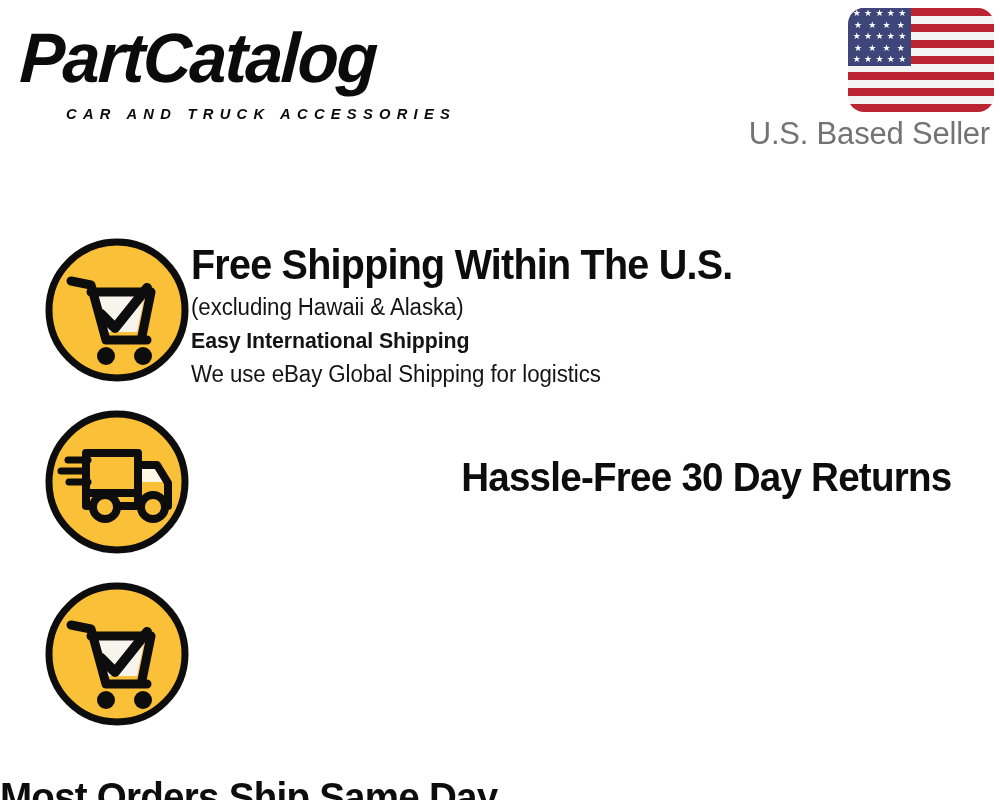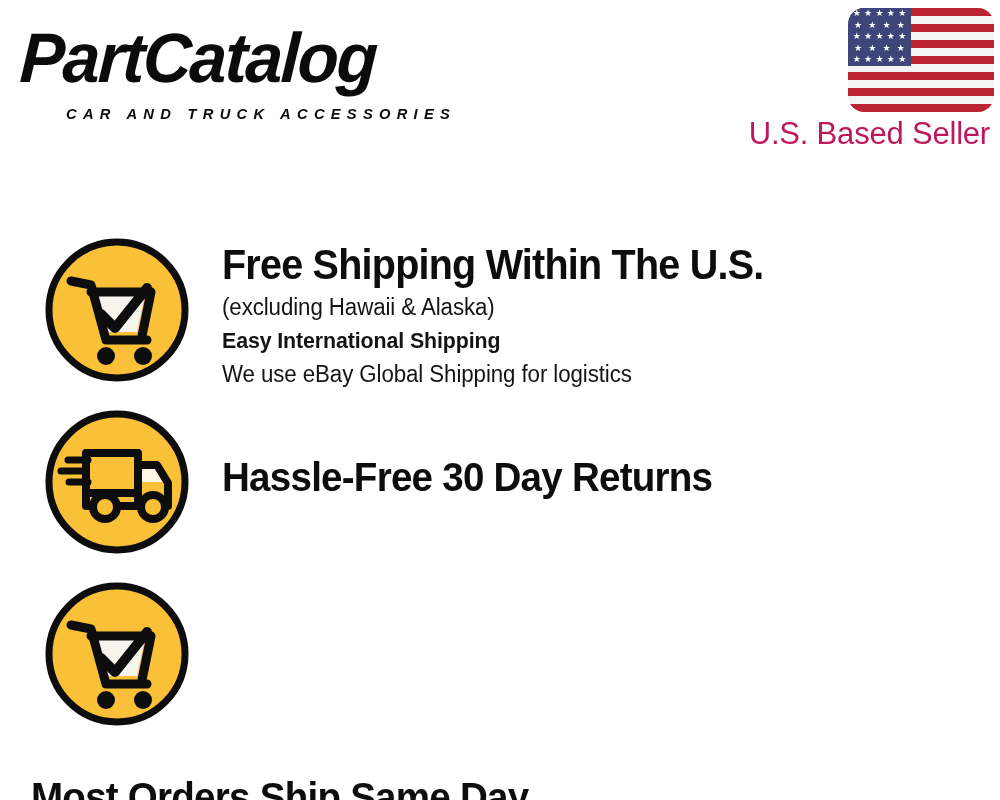--- a/index.html
+++ b/index.html
@@ -109,21 +109,21 @@
   .flag .star {
     color: #ffffff;
     font-size: 9px;
     line-height: 9px;
   }
   .seller-label {
     margin-top: 4px;
     font-family: "Liberation Sans", sans-serif;
     font-size: 31px;
     font-weight: normal;
-    color: #be185d;
+    color: #737373;
     letter-spacing: -0.2px;
     white-space: nowrap;
     text-align: right;
     padding-right: 4px;
   }
 
   
   .features {
     position: absolute;
     left: 0;
@@ -149,21 +149,20 @@
     position: relative;
   }
   .icon-circle svg {
     display: block;
     width: 148px;
     height: 148px;
   }
 
   .feature-text {
     flex: 1 1 auto;
-    margin-left: 31px;
     padding-top: 4px;
   }
   .feature-title {
     font-family: "Liberation Sans", sans-serif;
     font-weight: bold;
     font-size: 42px;
     line-height: 50px;
     letter-spacing: -0.8px;
     color: #0d0d0d;
     transform: scaleX(0.94);
@@ -182,20 +181,21 @@
     white-space: nowrap;
   }
   .feature-sub.bold {
     font-weight: bold;
     font-size: 22px;
     line-height: 33px;
   }
   .row-2 .feature-text,
   .row-3 .feature-text {
     padding-top: 44px;
+    text-align: right;
   }
   .row-2 .feature-title,
   .row-3 .feature-title {
     font-size: 41px;
   }
 </style>
 </head>
 <body>
 
 <div class="banner">

